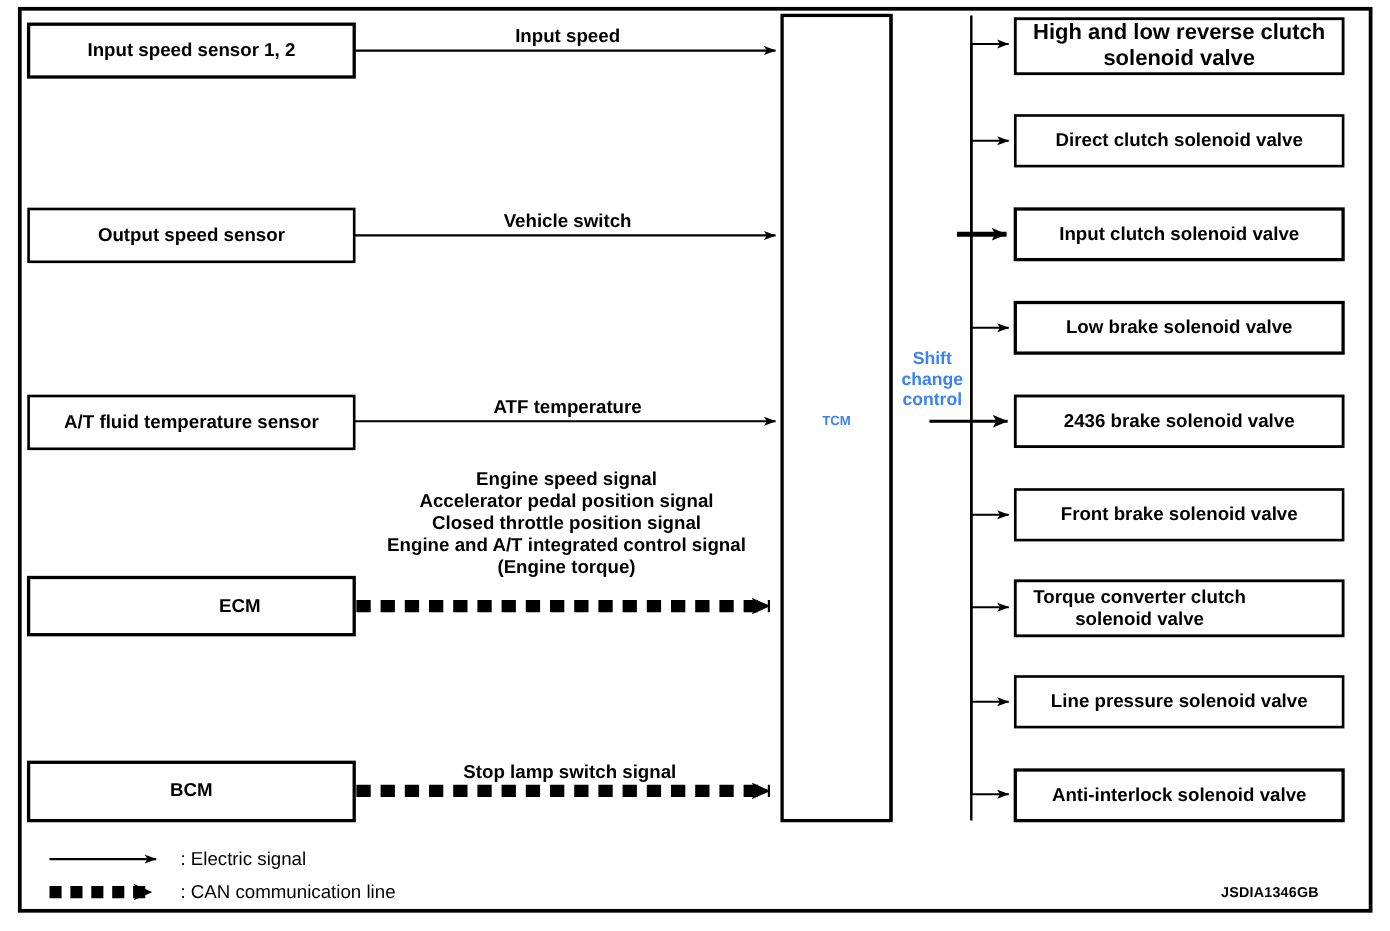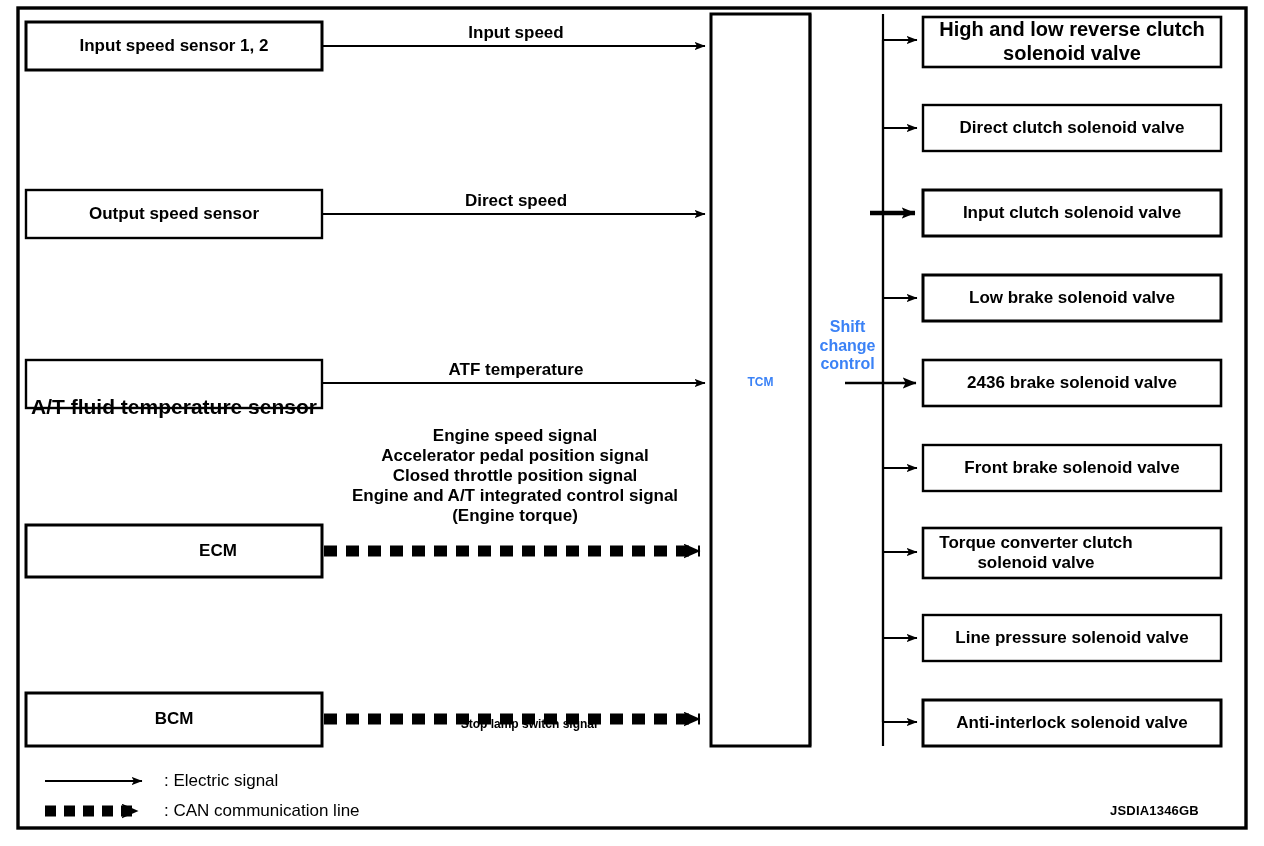--- a/index.html
+++ b/index.html
@@ -92,33 +92,33 @@
     <line x1="883" y1="552" x2="917" y2="552" stroke="#000" stroke-width="1.9" marker-end="url(#arrThin)"></line>
     <line x1="883" y1="638" x2="917" y2="638" stroke="#000" stroke-width="1.9" marker-end="url(#arrThin)"></line>
     <line x1="883" y1="722" x2="917" y2="722" stroke="#000" stroke-width="1.9" marker-end="url(#arrThin)"></line>
 
     <line x1="45" y1="781" x2="142" y2="781" stroke="#000" stroke-width="1.9" marker-end="url(#arrThin)"></line>
     <line x1="45" y1="811" x2="138" y2="811" stroke="#000" stroke-width="11" stroke-dasharray="11 8" marker-end="url(#arrCan)"></line>
   </svg>
 
   <div class="boxlabel" style="left:26px;top:22px;width:296px;height:48px;font-size:17px;">Input speed sensor 1, 2</div>
   <div class="boxlabel" style="left:26px;top:190px;width:296px;height:48px;font-size:17px;">Output speed sensor</div>
-  <div class="boxlabel" style="left:26px;top:360px;width:296px;height:48px;font-size:21px;margin-top:23px;">A/T fluid temperature sensor</div>
+  <div class="boxlabel" style="left:26px;top:360px;width:296px;height:48px;font-size:17px;">A/T fluid temperature sensor</div>
   <div class="boxlabel" style="left:26px;top:525px;width:296px;height:52px;font-size:17px;padding-left:44px;">ECM</div>
   <div class="boxlabel" style="left:26px;top:693px;width:296px;height:53px;font-size:17px;">BCM</div>
 
   <div class="sig" style="left:330px;top:23px;width:372px;font-size:17px;">Input speed</div>
-  <div class="sig" style="left:330px;top:191px;width:372px;font-size:17px;">Direct speed</div>
+  <div class="sig" style="left:330px;top:191px;width:372px;font-size:17px;">Vehicle switch</div>
   <div class="sig" style="left:330px;top:360px;width:372px;font-size:17px;">ATF temperature</div>
   <div class="sig" style="left:320px;top:426px;width:390px;font-size:17px;white-space:pre-line;">Engine speed signal
 Accelerator pedal position signal
 Closed throttle position signal
 Engine and A/T integrated control signal
 (Engine torque)</div>
-  <div class="sig" style="left:343px;top:692px;width:372px;font-size:12px;margin-top:25px;">Stop lamp switch signal</div>
+  <div class="sig" style="left:332px;top:692px;width:372px;font-size:17px;">Stop lamp switch signal</div>
 
   <div class="tcmlabel" style="left:711px;top:358px;width:99px;height:50px;font-size:12px;">TCM</div>
   <div class="tcmlabel" style="left:812px;top:308px;width:71px;height:76px;font-size:16px;white-space:pre-line;">Shift
 change
 control</div>
 
   <div class="boxlabel" style="left:923px;top:17px;width:298px;height:50px;font-size:20px;white-space:pre-line;">High and low reverse clutch
 solenoid valve</div>
   <div class="boxlabel" style="left:923px;top:105px;width:298px;height:46px;font-size:17px;white-space:pre-line;">Direct clutch solenoid valve</div>
   <div class="boxlabel" style="left:923px;top:190px;width:298px;height:46px;font-size:17px;white-space:pre-line;">Input clutch solenoid valve</div>

